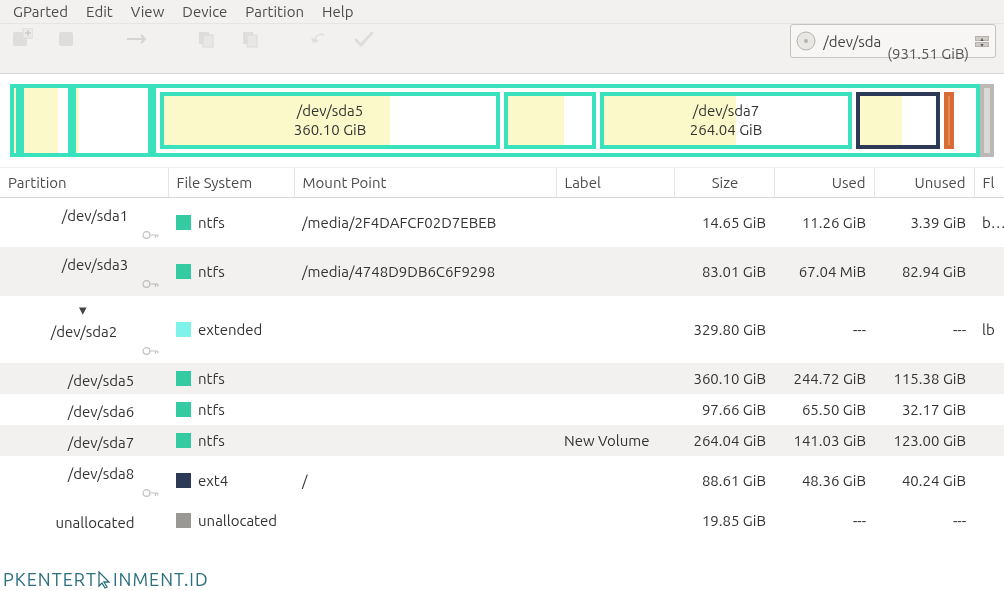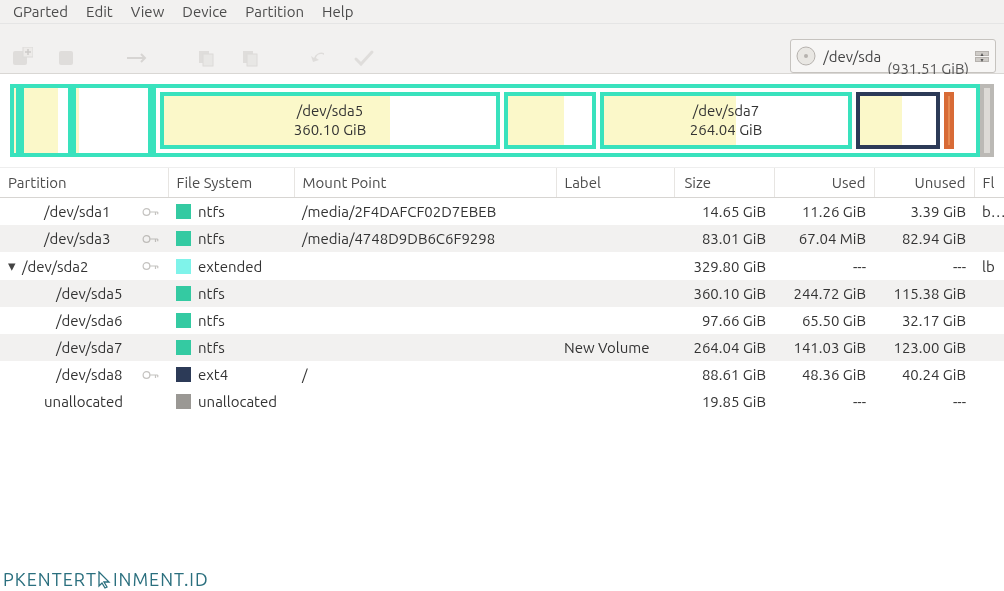--- a/index.html
+++ b/index.html
@@ -2,21 +2,21 @@
 <html><head>
 <meta charset="utf-8">
 <style>
   * { box-sizing: border-box; margin: 0; padding: 0; }
   html, body { width: 1004px; height: 591px; overflow: hidden; font-family: "Ubuntu", "Segoe UI", Arial, sans-serif; font-size: 15px; color: #333; background: #fff; }
   .window { display: flex; flex-direction: column; height: 100%; }
 
   .menubar { display: flex; align-items: center; background: #f2f1f0; height: 24px; padding: 8px 4px; border-bottom: 1px solid #e5e5e5; color: #4c4c4c; }
   .menubar .menu-item { padding: 2px 9px; cursor: default; }
 
-  .toolbar { display: flex; align-items: flex-end; background: #f2f1f0; height: 50px; padding: 0 8px; gap: 16px; border-bottom: 1px solid #d9d7d4; }
+  .toolbar { display: flex; align-items: flex-start; background: #f2f1f0; height: 50px; padding: 0 8px; gap: 16px; border-bottom: 1px solid #d9d7d4; }
   .toolbar .tb-btn { width: 28px; height: 30px; display:flex; align-items:center; justify-content:center; opacity: .35; }
   .toolbar .sep { width: 10px; }
   .toolbar svg { display:block; }
   .device-picker { margin-left: auto; display:flex; align-items:center; background:#f7f6f5; border:1px solid #c6c3bf; border-radius:3px; height:34px; padding:0 6px 0 4px; gap:6px; }
   .device-picker .lbl { color:#444; }
   .device-picker .size { color:#555;margin-top:24px; }
   .device-picker .spin { width:14px; display:flex; flex-direction:column; gap:1px; }
   .device-picker .spin span { height:5px; background:#cfccc8; border:1px solid #b6b2ae; font-size:6px; line-height:4px; text-align:center; color:#555; }
 
   .diskmap { display:flex; align-items:stretch; background:#fff; padding:10px 10px 10px 10px; gap:0; border-bottom:1px solid #eee; height:94px; }
@@ -32,21 +32,21 @@
   table { border-collapse: collapse; width: 100%; table-layout: fixed; }
   thead th { text-align:left; font-weight:400; color:#4c4c4c; background:#fff; border-bottom:1px solid #d7d5d2; border-right:1px solid #e7e5e2; padding:6px 8px; position:sticky; top:0; }
   tbody td { padding:5px 8px; border-bottom:0; white-space:nowrap; overflow:hidden; text-overflow:ellipsis; }
   tbody tr.alt { background:#f2f1f0; }
   tbody tr.sel { background:#f07746; color:#fff; }
   tbody tr.sel .fs-swatch { outline:1px solid rgba(255,255,255,.6); }
   td.num { text-align:right; }
   .fs-cell { display:flex; align-items:center; gap:7px; }
   .fs-swatch { width:15px; height:15px; display:inline-block; }
   .key-icon { width:18px; height:14px; opacity:.5; margin-left:auto; }
-  .part-cell { display:flex; align-items:center; gap:4px; }
+  .part-cell { display:flex; align-items:center; gap:4px;flex-direction:column; }
   .tri { width:10px; display:inline-block; color:#444; }
   .indent1 { padding-left: 22px; }
   .indent2 { padding-left: 34px; }
 
   .watermark { position:absolute; left:3px; bottom:2px; font-weight:400; letter-spacing:1px; color:#2a6f7e; font-size:18px; }
   .watermark .cursor { display:inline-block; width:16px; height:18px; vertical-align:-3px; }
 
   col.c-part  { width:168px; }
   col.c-fs    { width:126px; }
   col.c-mnt   { width:262px; }
@@ -200,21 +200,21 @@
           <col class="c-used">
           <col class="c-unuse">
           <col class="c-flag">
       </colgroup>
       <thead>
           <tr>
             <th>Partition</th>
             <th>File System</th>
             <th>Mount Point</th>
             <th>Label</th>
-            <th style="text-align: left; padding-left: 10px;">Size</th>
+            <th style="text-align: center; padding-left: 10px;">Size</th>
             <th style="text-align: right;">Used</th>
             <th style="text-align: right;">Unused</th>
             <th>Fl</th>
           </tr>
         </thead>
       <tbody>
           <tr>
             <td>
               <div class="part-cell indent1">
                 <span class="tri"></span>

